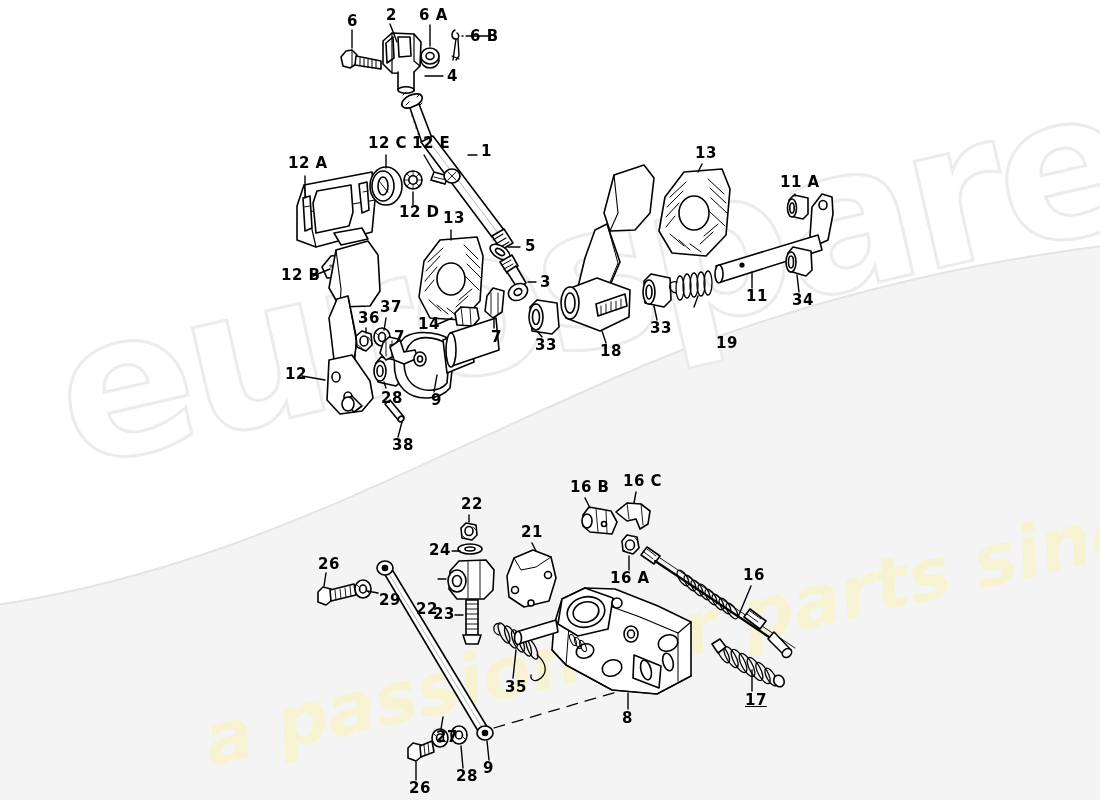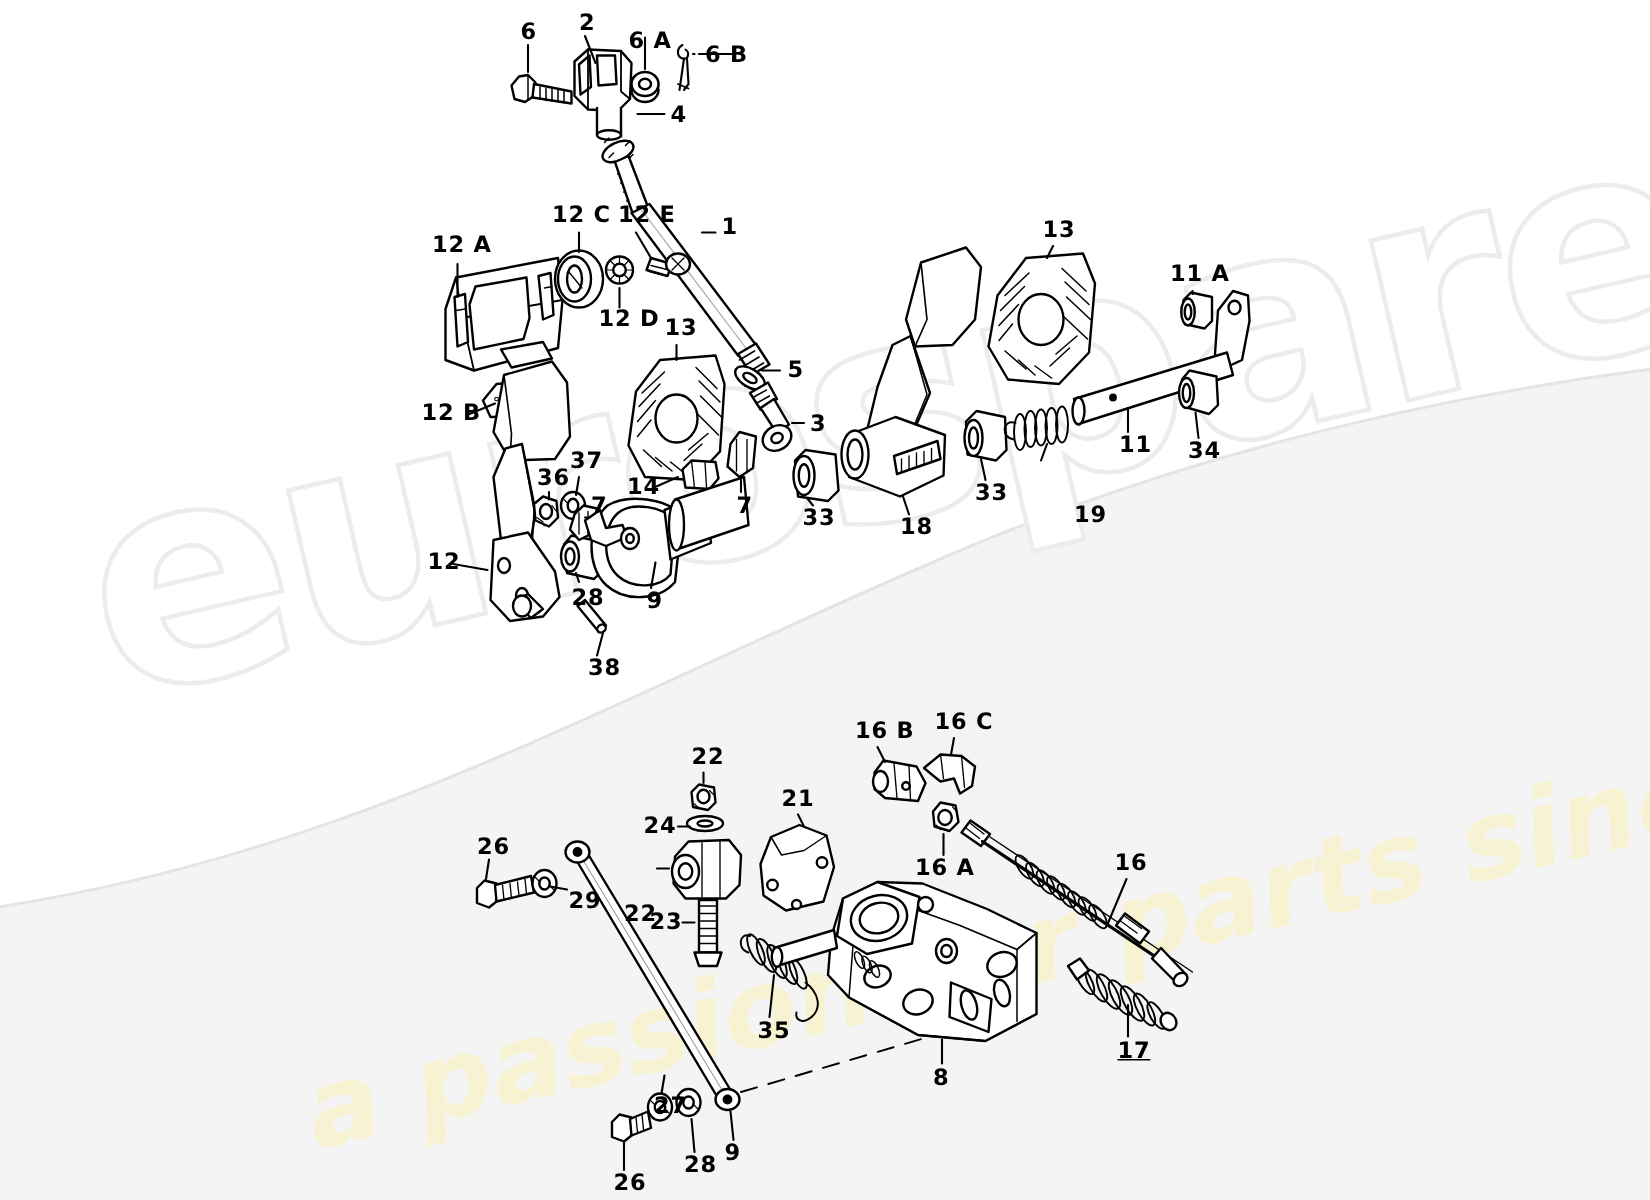--- a/index.html
+++ b/index.html
@@ -602,21 +602,21 @@
 
       <path d="M494,728 L620,691" stroke-dasharray="11 8" stroke-width="1.3"></path>
     </g>
 
   </svg>
   </div>
 
   <div id="labels">
     <span class="lbl" style="left:347px;top:14px;">6</span>
     <span class="lbl" style="left:386px;top:8px;">2</span>
-    <span class="lbl" style="left:419px;top:20px;text-align:right;">6 A</span>
+    <span class="lbl" style="left:419px;top:8px;text-align:right;">6 A</span>
     <span class="lbl" style="left:470px;top:29px;">6 B</span>
     <span class="lbl" style="left:447px;top:69px;">4</span>
     <span class="lbl" style="left:481px;top:144px;">1</span>
     <span class="lbl" style="left:368px;top:136px;">12 C</span>
     <span class="lbl" style="left:412px;top:136px;">12 E</span>
     <span class="lbl" style="left:288px;top:156px;">12 A</span>
     <span class="lbl" style="left:399px;top:205px;">12 D</span>
     <span class="lbl" style="left:443px;top:211px;">13</span>
     <span class="lbl" style="left:281px;top:268px;">12 B</span>
     <span class="lbl" style="left:525px;top:239px;">5</span>

